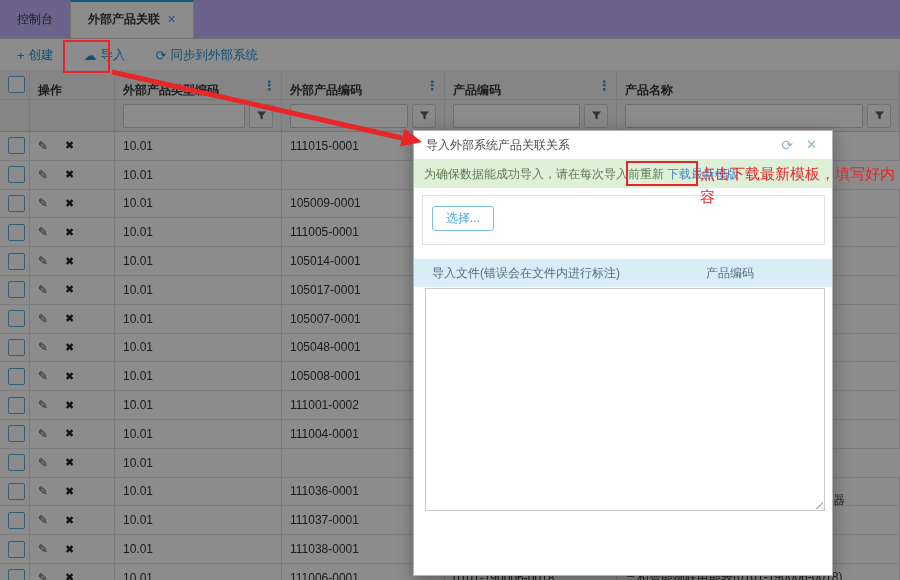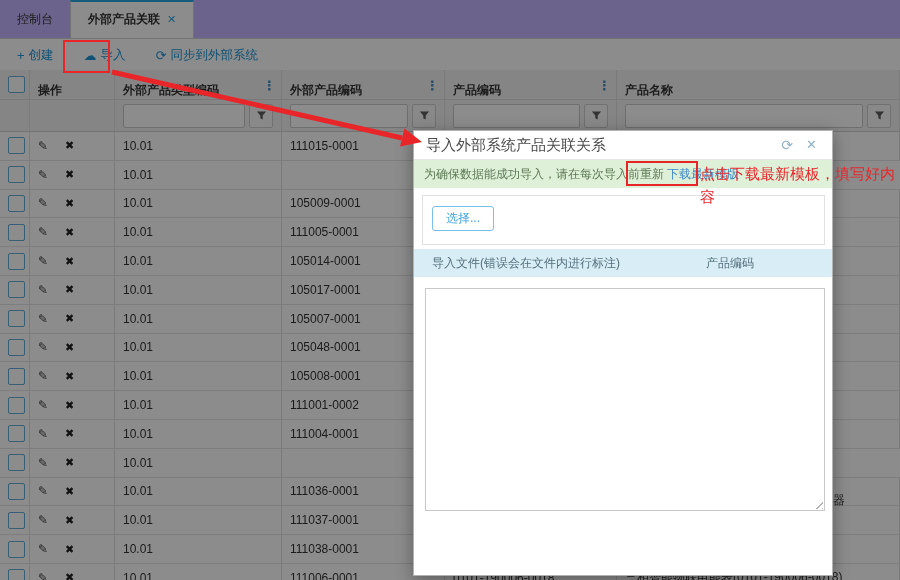--- a/index.html
+++ b/index.html
@@ -30,30 +30,30 @@
   .fbtn{width:22px;height:22px;border:1px solid #cecece;border-radius:2px;background:#f9f9f9;
         display:flex;align-items:center;justify-content:center;flex:none;}
   .ic-edit{color:#3a3a3a;margin-right:17px;font-size:12px;}
   .ic-del{color:#222;font-weight:700;font-size:11px;}
   .peek{position:absolute;color:#333;}
   
   .overlay{position:absolute;inset:0;background:rgba(0,0,0,0.45);z-index:10;}
   .modal{position:absolute;left:413px;top:130px;width:420px;height:446px;background:#fff;
          border:1px solid #b3b3b3;box-shadow:0 4px 16px rgba(0,0,0,.35);z-index:20;box-sizing:border-box;}
   .m-title{position:absolute;left:0;top:0;right:0;height:28px;line-height:28px;border-bottom:1px solid #e6e6e6;
-           padding-left:12px;color:#4a4a4a;font-size:15px;}
+           padding-left:12px;color:#4a4a4a;font-size:12px;}
   .m-ico{position:absolute;top:0;height:28px;line-height:28px;color:#8fb2c6;font-size:14px;cursor:pointer;}
   .m-refresh{right:39px;} .m-close{right:15px;font-size:13px;}
   .m-alert{position:absolute;left:0;top:29px;right:0;height:28px;line-height:28px;background:#dff0d8;
            color:#5d7a55;padding-left:10px;font-size:12px;white-space:nowrap;overflow:hidden;}
   .m-link{color:#3a87c8;margin-left:3px;cursor:pointer;}
   .m-upload{position:absolute;left:8px;right:7px;top:64px;height:48px;border:1px solid #e1e1e1;}
   .m-choose{position:absolute;left:9px;top:10px;width:62px;height:25px;border:1px solid #7bbfe8;border-radius:3px;
             background:#fff;color:#3ea3dd;font-size:12px;line-height:23px;text-align:center;cursor:pointer;box-sizing:border-box;}
-  .m-listhdr{position:absolute;left:0;right:0;top:118px;height:28px;background:#d9edf7;color:#54707a;
+  .m-listhdr{position:absolute;left:0;right:0;top:128px;height:28px;background:#d9edf7;color:#54707a;
              font-size:12px;line-height:28px;}
   .m-lh-file{position:absolute;left:18px;} .m-lh-log{position:absolute;left:292px;}
   .m-area{position:absolute;left:11px;top:157px;width:400px;height:223px;border:1px solid #c8c8c8;box-sizing:border-box;background:#fff;}
   .rsz{position:absolute;right:1px;bottom:1px;width:9px;height:9px;
        background:repeating-linear-gradient(-45deg,#b5b5b5 0 1px,transparent 1px 4px);
        clip-path:polygon(100% 0,100% 100%,0 100%);}
   
   .anno{z-index:30;position:absolute;}
   .hl-import{left:63px;top:40px;width:47px;height:33px;border:2px solid #e8262a;box-sizing:border-box;}
   .hl-link{left:626px;top:161px;width:72px;height:25px;border:2px solid #e8262a;box-sizing:border-box;}

